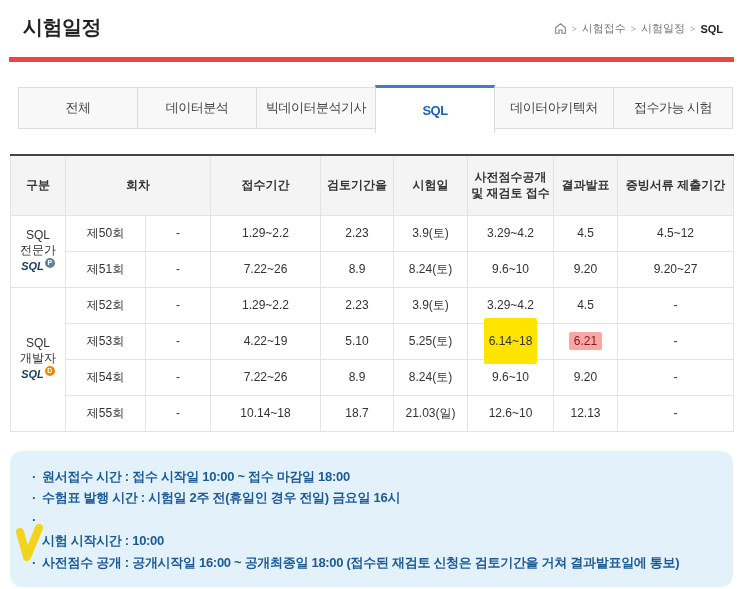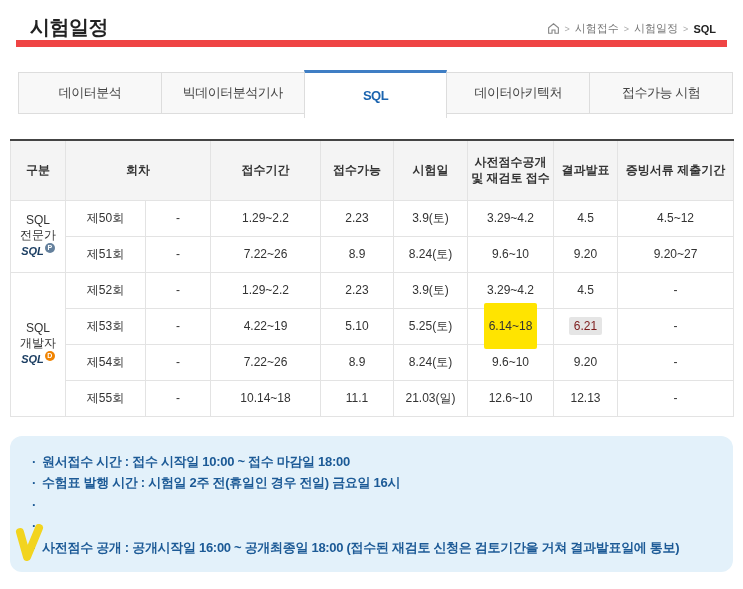--- a/index.html
+++ b/index.html
@@ -6,23 +6,23 @@
   html,body { width: 743px; height: 589px; overflow: hidden; }
   body {
     font-family: "Liberation Sans", "DejaVu Sans", sans-serif;
     background: #ffffff;
     color: #333;
     position: relative;
   }
   
   .page-header {
     position: relative;
-    height: 47px;
-    border-bottom: 7px solid #ef4444;
-    margin: 0 16px;
+    height: 62px;
+    border-bottom: 5px solid #ef4444;
+    margin: 0 9px;
   }
   .page-title {
     position: absolute;
     left: 14px; top: 14px;
     font-size: 20px;
     font-weight: bold;
     color: #222;
     letter-spacing: -0.5px;
   }
   .breadcrumb {
@@ -120,21 +120,21 @@
   }
   .badge-p { background: #64809c; }
   .badge-d { background: #f08300; }
   .hl-yellow {
     background: #ffe400;
     color: #333;
     padding: 16px 5px;
     border-radius: 2px;
   }
   .hl-pink {
-    background: #e5e5e5;
+    background: #fca5a5;
     color: #7c1b1b;
     padding: 2px 5px;
     border-radius: 2px;
   }
   
   .notes-box {
     margin: 19px 10px 0 10px;
     background: #e3f1fa;
     border-radius: 12px;
     padding: 15px 22px 14px 22px;
@@ -170,20 +170,21 @@
     <span class="sep">&gt;</span>
     <span class="crumb">시험접수</span>
     <span class="sep">&gt;</span>
     <span class="crumb">시험일정</span>
     <span class="sep">&gt;</span>
     <span class="crumb last">SQL</span>
   </div>
 </div>
 
 <div class="tabs">
+  <div class="tab">전체</div>
   <div class="tab">데이터분석</div>
   <div class="tab">빅데이터분석기사</div>
   <div class="tab active">SQL</div>
   <div class="tab">데이터아키텍처</div>
   <div class="tab">접수가능 시험</div>
 </div>
 
 <table class="schedule">
   <colgroup>
     <col style="width:55px">
@@ -194,21 +195,21 @@
       <col style="width:74px">
     <col style="width:86px">
       <col style="width:64px">
       <col style="width:116px">
   </colgroup>
   <thead>
     <tr>
       <th>구분</th>
       <th colspan="2">회차</th>
       <th>접수기간</th>
-      <th>접수가능</th>
+      <th>검토기간을</th>
       <th>시험일</th>
       <th>사전점수공개 및 재검토 접수</th>
       <th>결과발표</th>
       <th>증빙서류 제출기간</th>
     </tr>
   </thead>
   <tbody>
     <tr>
       <td rowspan="2" class="group-cell">
         <div>SQL 전문가</div>
@@ -270,21 +271,21 @@
       <td>8.9</td>
       <td>8.24(토)</td>
       <td>9.6~10</td>
       <td>9.20</td>
       <td>-</td>
     </tr>
     <tr>
       <td>제55회</td>
       <td>-</td>
       <td>10.14~18</td>
-      <td>11.1</td>
+      <td>18.7</td>
       <td>21.03(일)</td>
       <td>12.6~10</td>
       <td>12.13</td>
       <td>-</td>
     </tr>
   </tbody>
 </table>
 
 <div class="notes-box">
   <div class="note-line">
@@ -293,20 +294,21 @@
   </div>
   <div class="note-line">
     <span class="bullet">·</span>
     <span>수험표 발행 시간 : 시험일 2주 전(휴일인 경우 전일) 금요일 16시</span>
   </div>
   <div class="note-line">
     <span class="bullet">·</span>
   </div>
   <div class="note-line">
     <span class="bullet">·</span>
+    <span>시험 시작시간 : 10:00</span>
   </div>
   <div class="note-line">
     <span class="bullet">·</span>
     <span>사전점수 공개 : 공개시작일 16:00 ~ 공개최종일 18:00 (접수된 재검토 신청은 검토기간을 거쳐 결과발표일에 통보)</span>
   </div>
 </div>
 
 <div class="check-annotation">
   <svg width="30" height="40" viewBox="0 0 30 40">
     <path d="M5 8 L12 33 L24 4" stroke="#f2d41f" stroke-width="8" fill="none" stroke-linecap="round" stroke-linejoin="round"></path>

